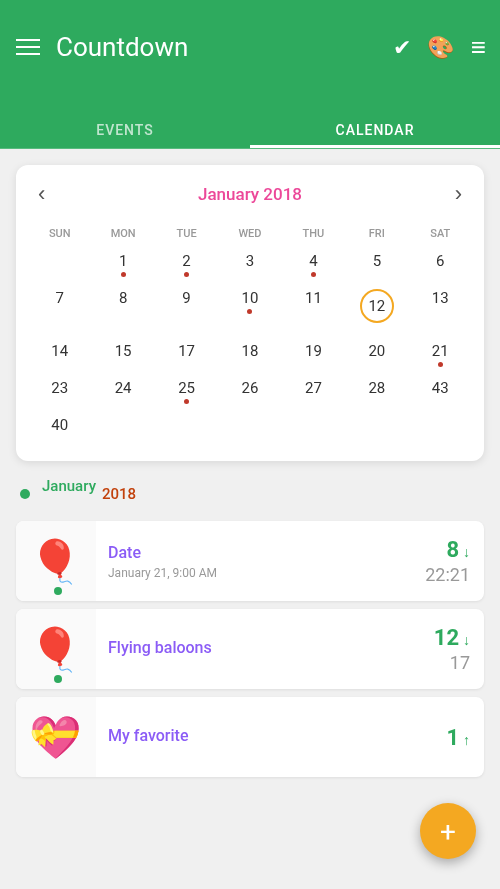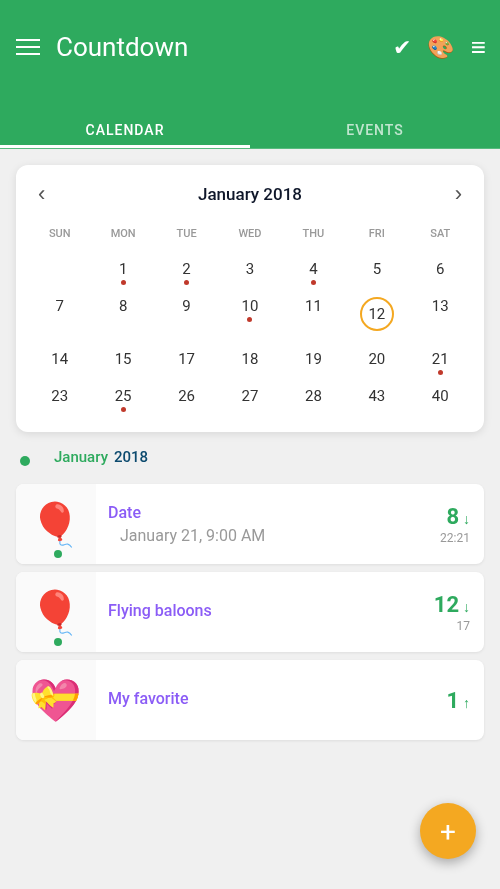--- a/index.html
+++ b/index.html
@@ -99,30 +99,30 @@
       background: none;
       border: none;
       font-size: 22px;
       color: #555;
       cursor: pointer;
       padding: 4px 10px;
     }
     .calendar-month-title {
       font-size: 17px;
       font-weight: 500;
-      color: #0f172a;
+      color: #ec4899;
     }
     .calendar-grid {
       width: 100%;
     }
     .calendar-weekdays {
       display: grid;
       grid-template-columns: repeat(7, 1fr);
       text-align: center;
-      margin-bottom: 12px;
+      margin-bottom: 4px;
     }
     .weekday {
       font-size: 11px;
       color: #999;
       font-weight: 500;
       padding: 4px 0;
     }
     .calendar-days {
       display: grid;
       grid-template-columns: repeat(7, 1fr);
@@ -166,21 +166,22 @@
       font-size: 15px;
       font-weight: 500;
       margin-bottom: 8px;
       display: flex;
       gap: 6px;
     }
     .section-month .month-name {
       color: #2eaa5e;
     }
     .section-month .year-name {
-      color: #0c4a6e;
+      color: #c2410c;
+      margin-top: 8px;
     }
 
     .event-list {
       flex: 1;
       display: flex;
       flex-direction: column;
       gap: 0;
     }
     .event-item {
       display: flex;
@@ -208,39 +209,38 @@
       flex: 1;
       padding: 10px 12px;
     }
     .event-title {
       font-size: 16px;
       font-weight: 500;
       color: #8b5cf6;
       margin-bottom: 4px;
     }
     .event-date {
-      font-size: 16px;
+      font-size: 12px;
       color: #999;
-      margin-left: 12px;
     }
     .event-countdown {
       padding: 10px 14px;
       text-align: right;
     }
     .event-count-num {
       font-size: 22px;
       font-weight: 700;
       color: #2eaa5e;
     }
     .event-count-arrow {
       font-size: 14px;
       color: #2eaa5e;
     }
     .event-count-time {
-      font-size: 12px;
+      font-size: 18px;
       color: #999;
       margin-top: 2px;
     }
     .event-dot {
       position: absolute;
       bottom: 6px;
       left: 38px;
       width: 8px;
       height: 8px;
       border-radius: 50%;
@@ -276,25 +276,25 @@
         <span></span>
     </div>
     <span class="header-title">Countdown</span>
     <span class="header-icon">✔</span>
     <span class="header-icon">🎨</span>
     <span class="header-icon" style="font-size:26px; letter-spacing:-2px;">≡</span>
   </div>
 </div>
 
 <div class="tabs">
+  <div class="tab">
+    <span>EVENTS</span>
+  </div>
   <div class="tab active">
     <span>CALENDAR</span>
-  </div>
-  <div class="tab">
-    <span>EVENTS</span>
   </div>
 </div>
 
 <div class="calendar-card">
   <div class="calendar-header">
     <button class="calendar-nav">‹</button>
     <span class="calendar-month-title">January 2018</span>
     <button class="calendar-nav">›</button>
   </div>
   <div class="calendar-grid">
@@ -391,20 +391,24 @@
         </div>
         <div class="day-wrapper">
           <span class="day-num">21</span>
           <div class="day-dot"></div>
         </div>
         <div class="day-wrapper">
           <span class="day-num">23</span>
           <div class="day-dot hidden"></div>
         </div>
         <div class="day-wrapper">
+          <span class="day-num">24</span>
+          <div class="day-dot hidden"></div>
+        </div>
+        <div class="day-wrapper">
           <span class="day-num">25</span>
           <div class="day-dot"></div>
         </div>
         <div class="day-wrapper">
           <span class="day-num">26</span>
           <div class="day-dot hidden"></div>
         </div>
         <div class="day-wrapper">
           <span class="day-num">27</span>
           <div class="day-dot hidden"></div>
@@ -419,21 +423,21 @@
         </div>
         <div class="day-wrapper">
           <span class="day-num">40</span>
           <div class="day-dot hidden"></div>
         </div>
       </div>
   </div>
 </div>
 
 <div class="events-section">
-  <div style="display:flex; align-items:center; gap:24px; margin-bottom:10px; padding-left:4px;">
+  <div style="display:flex; align-items:center; gap:12px; margin-bottom:10px; padding-left:4px;">
     <div style="display:flex; flex-direction:column; align-items:center;">
       <div style="width:10px;height:10px;border-radius:50%;background:#2eaa5e;"></div>
     </div>
     <div class="section-month">
       <span class="month-name">January</span>
       <span class="year-name">2018</span>
     </div>
   </div>
 
   <div class="event-list" id="event-list">

